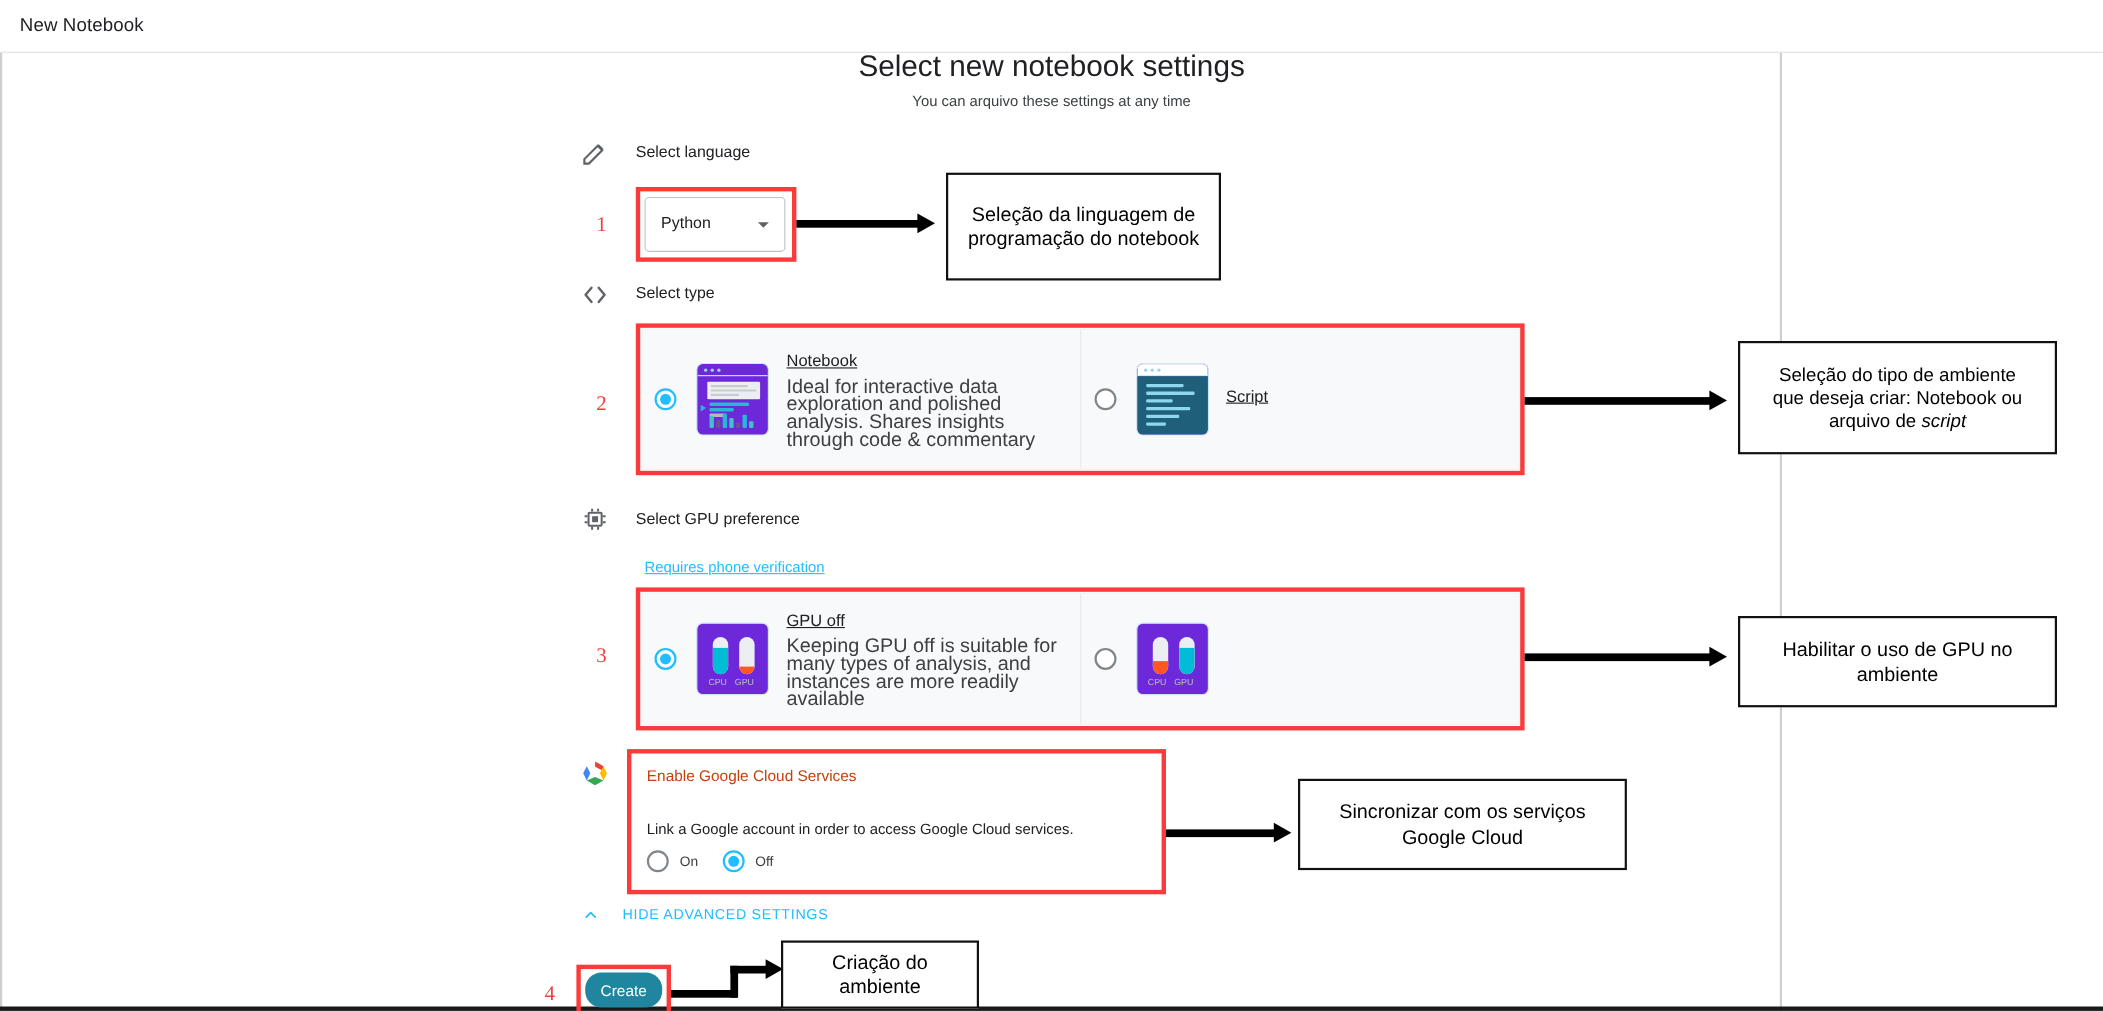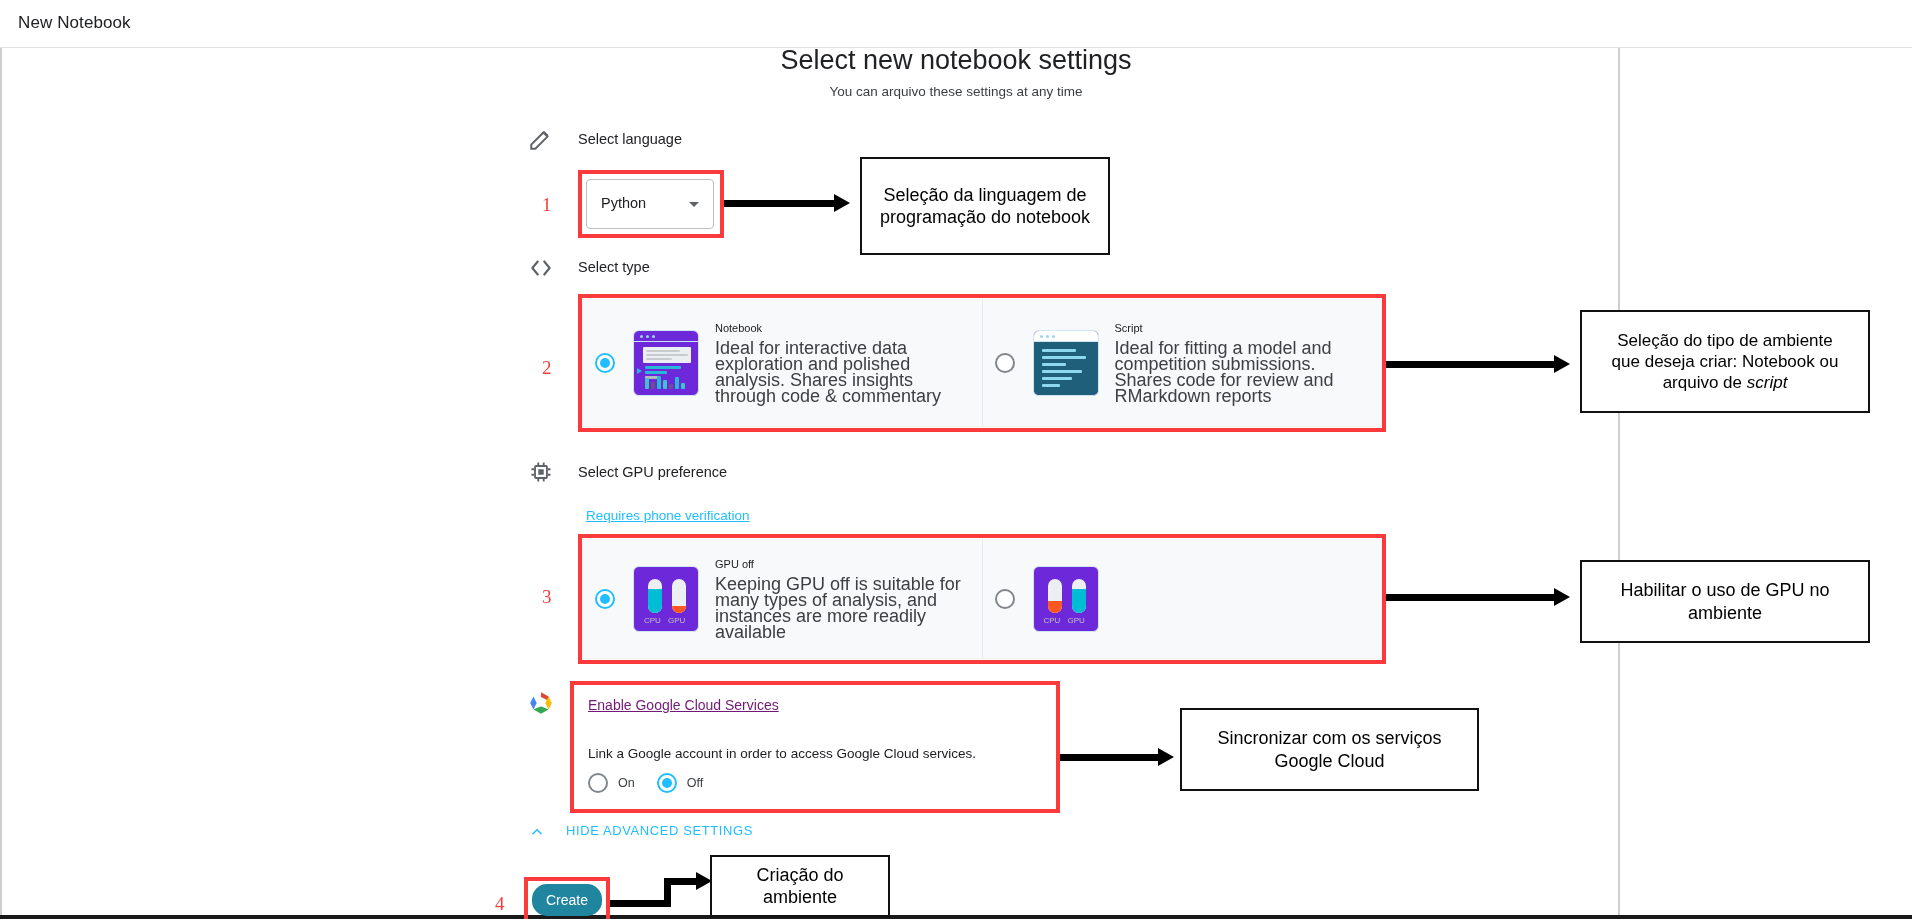--- a/index.html
+++ b/index.html
@@ -125,21 +125,21 @@
     content: ""; position: absolute;
     left: 3px; top: 3px; width: 10px; height: 10px;
     border-radius: 50%; background: #20beff;
   }
   .thumb {
     width: 66px; height: 66px; flex: none; margin-right: 16px;
     border: 1px solid #cfe7f3; border-radius: 6px;
     background: #6d28d9; overflow: hidden; position: relative;
   }
   .card-text { min-width: 0; }
-  .card-title { font-size: 11px; color: #202124; margin-bottom: 6px; }
+  .card-title { font-size: 15px; color: #202124; margin-bottom: 6px; text-decoration: underline; }
   .card-title.dim { color: #9aa0a6; }
   .card-desc {
     font-size: 18px; color: #3c4043; line-height: 16px;
     max-width: 250px;
   }
   .card-desc.dim { color: #9aa0a6; }
 
   
   .nb-bar { position:absolute; left:0; top:0; width:100%; height:11px;
             border-bottom:1px solid #cfe7f3; }
@@ -172,21 +172,21 @@
     font-size: 13.5px; color: #20beff;
     text-decoration: underline;
   }
 
   
   .gcs-box {
     position: absolute;
     left: 574px; top: 685px; width: 482px; height: 124px;
     background: #fff;
   }
-  .gcs-title { position:absolute; left:14px; top:12px; font-size:14px; color:#701a75;text-decoration:underline; }
+  .gcs-title { position:absolute; left:14px; top:12px; font-size:14px; color:#c2410c; }
   .gcs-desc  { position:absolute; left:14px; top:61px; font-size:13.5px; color:#202124; }
   .gcs-radios{ position:absolute; left:14px; top:88px; display:flex; align-items:center; }
   .gcs-radios .radio { margin-right: 10px; width: 20px; height: 20px; }
   .gcs-radios .lbl { font-size: 12.5px; color:#3c4043; margin-right: 22px; }
 
   
   .gcs-logo { position:absolute; left:528px; top:690px; width:26px; height:26px; }
 
   
   .hide-adv {
@@ -323,21 +323,20 @@
         <div class="sc-body"></div>
         <div class="sc-line" style="left:8px; top:18px; width:34px;"></div>
         <div class="sc-line" style="left:8px; top:25px; width:44px;"></div>
         <div class="sc-line" style="left:8px; top:32px; width:24px;"></div>
         <div class="sc-line" style="left:8px; top:39px; width:40px;"></div>
         <div class="sc-line" style="left:8px; top:46px; width:30px;"></div>
         <div class="sc-line" style="left:8px; top:53px; width:18px;"></div>
       </div>
       <div class="card-text">
         <div class="card-title">Script</div>
-        <div class="card-desc">Ideal for fitting a model and competition submissions. Shares code for review and RMarkdown reports</div>
       </div>
     </div>
   </div>
   <div class="hl" style="left:578px; top:294px; width:808px; height:138px;"></div>
 
   <div class="arrow" style="left:1386px; top:355px; width:190px; height:18px;">
     <div class="shaft" style="left:0; top:6px; width:172px; height:7px;"></div>
     <div class="head" style="left:168px; top:0;"></div>
   </div>
   <div class="callout" style="left:1580px; top:310px; width:290px; height:103px; font-size:17px;">

